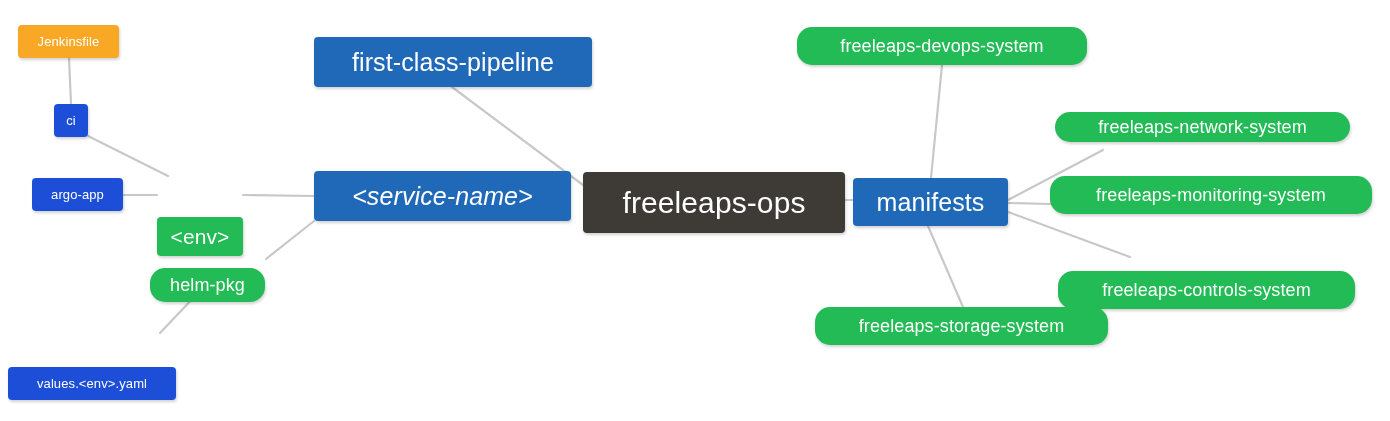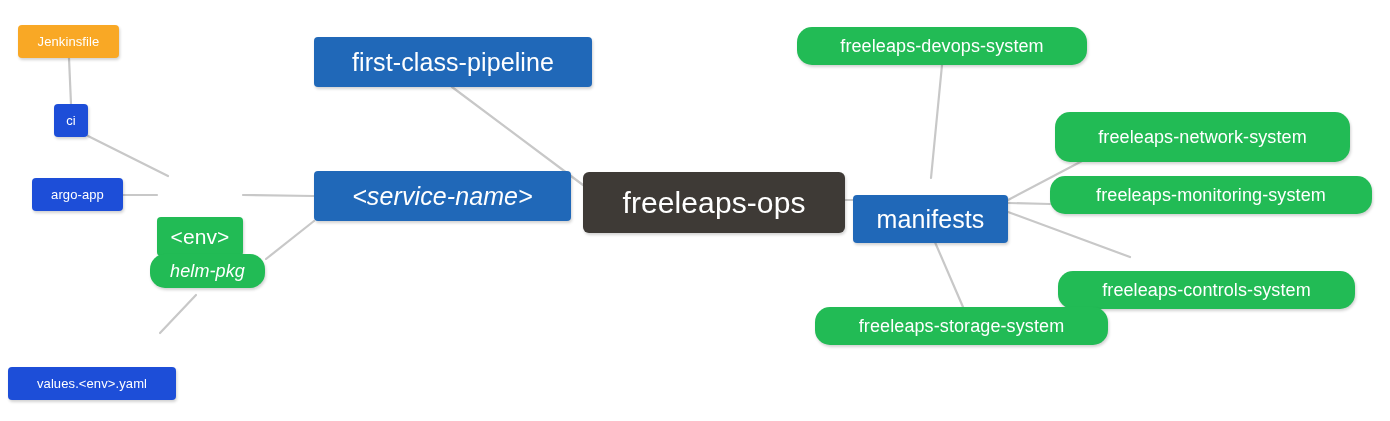--- a/index.html
+++ b/index.html
@@ -33,21 +33,21 @@
     align-items: center;
     justify-content: center;
     color: #ffffff;
     border-radius: 4px;
     white-space: nowrap;
     line-height: 1;
     box-shadow: 1px 2px 3px rgba(0,0,0,0.18);
     padding: 14px 10px;
     letter-spacing: 0.1px;
   }
-  .n-root     { background: #3e3a36; border-radius: 6px; }
+  .n-root     { background: #3e3a36; }
   .n-blue     { background: #2068b8; }
   .n-green    { background: #22bb55; }
   .n-orange   { background: #f9a825; }
   .n-red      { background: #1d4ed8; }
 
   
   .t-root  { font-size: 30px; }
   .t-l1    { font-size: 25px; }
   .t-l2    { font-size: 21px; margin-top: 41px; }
   .t-l3    { font-size: 18px; border-radius: 15px; }
@@ -89,45 +89,45 @@
   </div>
 
   <div class="node n-red t-l4" style="left:8px; top:333px; width:168px; height:33px;margin-top:34px;">
     <span>values.&lt;env&gt;.yaml</span>
   </div>
 
   <div class="node n-green t-l2" style="left:157px; top:176px; width:86px; height:39px;">
     <span>&lt;env&gt;</span>
   </div>
 
-  <div class="node n-green t-l3" style="left:150px; top:254px; width:115px; height:34px;font-style:italic;">
+  <div class="node n-green t-l3" style="left:150px; top:268px; width:115px; height:34px;">
     <span>helm-pkg</span>
   </div>
 
   <div class="node n-blue t-l1" style="left:314px; top:37px; width:278px; height:50px;">
     <span>first-class-pipeline</span>
   </div>
 
   <div class="node n-blue t-l1" style="left:314px; top:171px; width:257px; height:50px;font-style:italic;">
     <span>&lt;service-name&gt;</span>
   </div>
 
   <div class="node n-root t-root" style="left:583px; top:172px; width:262px; height:61px;">
     <span>freeleaps-ops</span>
   </div>
 
-  <div class="node n-blue t-l1" style="left:853px; top:178px; width:155px; height:48px;margin-top:17px;">
+  <div class="node n-blue t-l1" style="left:853px; top:178px; width:155px; height:48px;">
     <span>manifests</span>
   </div>
 
   <div class="node n-green t-l3" style="left:797px; top:27px; width:290px; height:38px;">
     <span>freeleaps-devops-system</span>
   </div>
 
-  <div class="node n-green t-l3" style="left:1055px; top:112px; width:295px; height:50px;">
+  <div class="node n-green t-l3" style="left:1055px; top:112px; width:295px; height:30px;">
     <span>freeleaps-network-system</span>
   </div>
 
   <div class="node n-green t-l3" style="left:1050px; top:176px; width:322px; height:38px;">
     <span>freeleaps-monitoring-system</span>
   </div>
 
   <div class="node n-green t-l3" style="left:1058px; top:271px; width:297px; height:38px;">
     <span>freeleaps-controls-system</span>
   </div>

